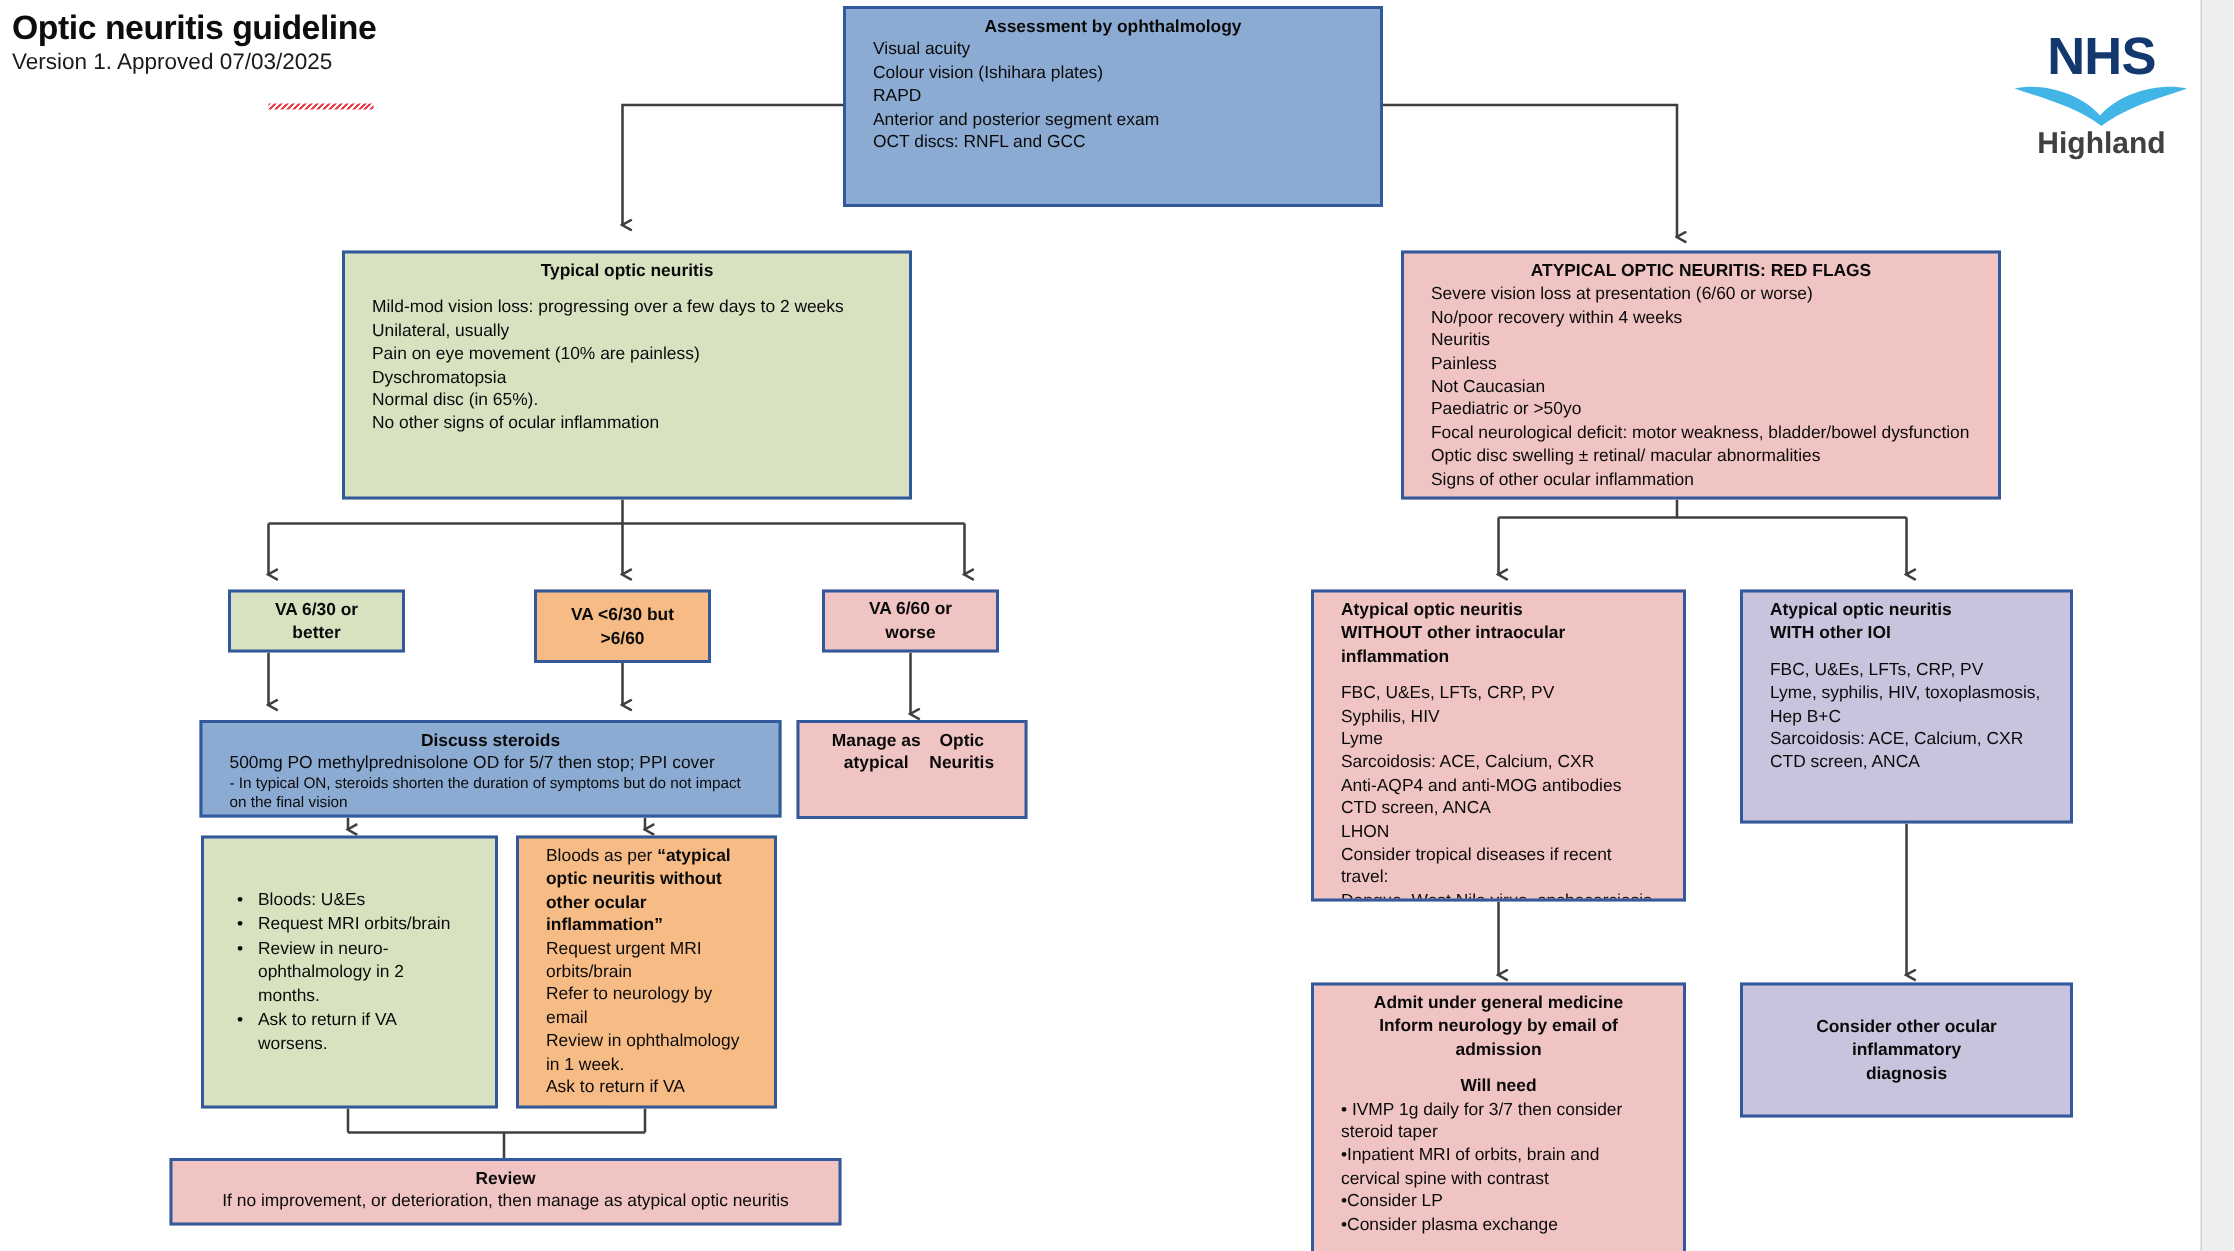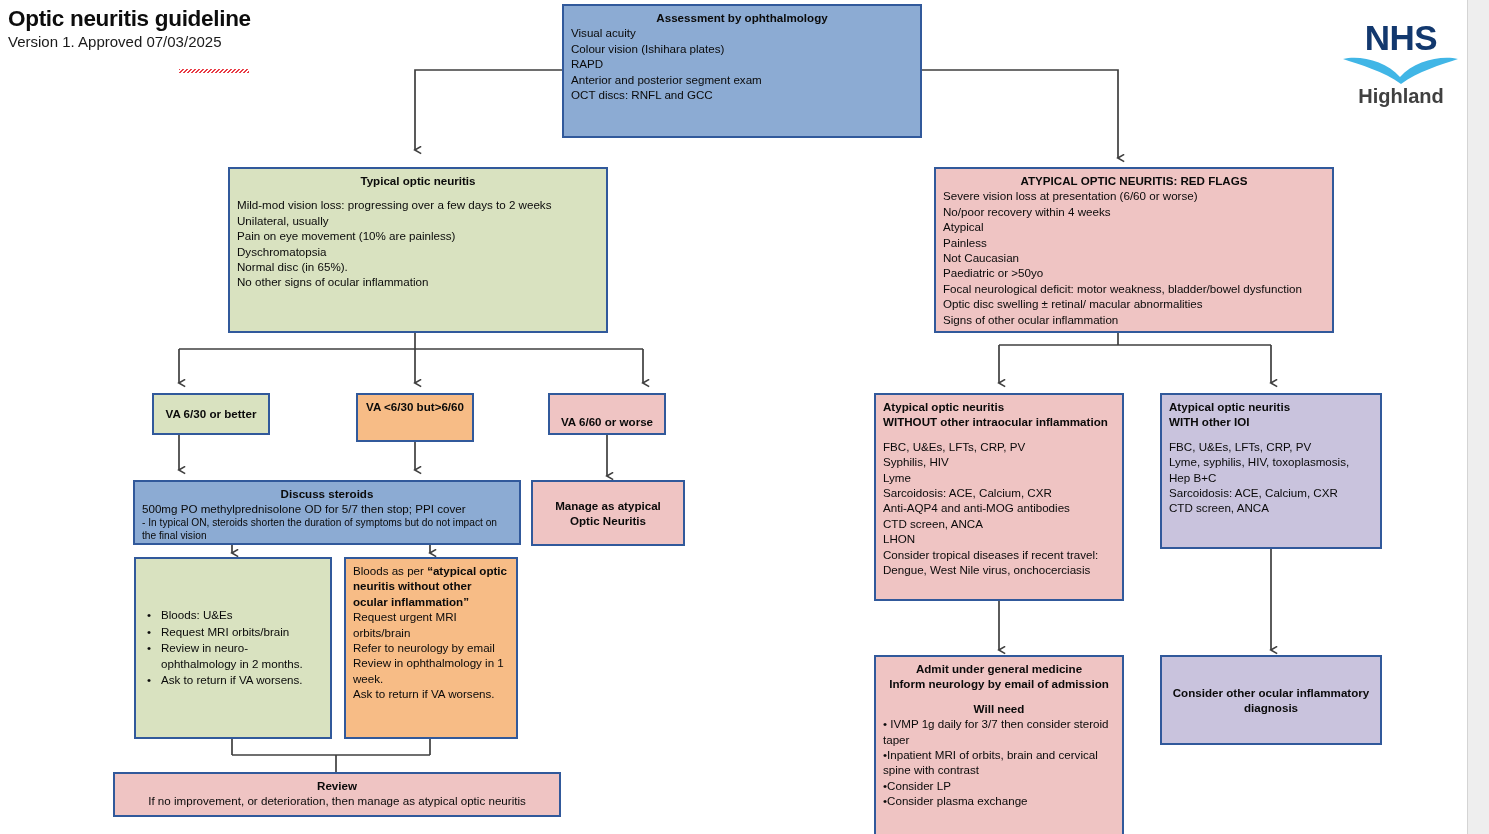--- a/index.html
+++ b/index.html
@@ -29,21 +29,21 @@
   #nhs-swoosh { width: 118px; height: 30px; display: block; }
   #nhs-sub { font-size: 20px; font-weight: bold; color: #404040; text-align: center; line-height: 1.1; }
 
   
   .node {
     position: absolute;
     border: 2px solid #31599b;
     color: #0a0a0a;
     font-size: 11.6px;
     line-height: 1.33;
-    padding: 4px 7px;
+    padding: 4px 18px;
     overflow: hidden;
   }
   .node .hd { font-weight: bold; text-align: center; display: block; }
   .node .ln { display: block; white-space: pre-wrap; }
   .node.blue  { background: #8cabd3; }
   .node.green { background: #d9e2c0; }
   .node.pink  { background: #efc4c3; }
   .node.orange{ background: #f7bc86; }
   .node.purple{ background: #c9c3dd; }
   .node.center { text-align: center; }
@@ -142,49 +142,49 @@
     <span class="ln">Pain on eye movement (10% are painless)</span>
     <span class="ln">Dyschromatopsia</span>
     <span class="ln">Normal disc (in 65%).</span>
     <span class="ln">No other signs of ocular inflammation</span>
   </div>
 
   <div class="node pink" style="left:934px; top:167px; width:400px; height:166px;">
     <span class="hd">ATYPICAL OPTIC NEURITIS: RED FLAGS</span>
     <span class="ln">Severe vision loss at presentation (6/60 or worse)</span>
     <span class="ln">No/poor recovery within 4 weeks</span>
-    <span class="ln">Atypical</span>
+    <span class="ln">Neuritis</span>
     <span class="ln">Painless</span>
     <span class="ln">Not Caucasian</span>
     <span class="ln">Paediatric or &gt;50yo</span>
     <span class="ln">Focal neurological deficit: motor weakness, bladder/bowel dysfunction</span>
     <span class="ln">Optic disc swelling ± retinal/ macular abnormalities</span>
     <span class="ln">Signs of other ocular inflammation</span>
   </div>
 
   <div class="node green center" style="left:152px; top:393px; width:118px; height:42px; display:flex; flex-direction:column; justify-content:center;">
     <span class="hd">VA 6/30 or better</span>
   </div>
 
-  <div class="node orange center" style="left:356px; top:393px; width:118px; height:49px; display:flex; flex-direction:row; justify-content:center;">
+  <div class="node orange center" style="left:356px; top:393px; width:118px; height:49px; display:flex; flex-direction:column; justify-content:center;">
     <span class="hd">VA &lt;6/30 but</span>
     <span class="hd">&gt;6/60</span>
   </div>
 
   <div class="node pink center" style="left:548px; top:393px; width:118px; height:42px; display:flex; flex-direction:column; justify-content:flex-end;">
     <span class="hd">VA 6/60 or worse</span>
   </div>
 
   <div class="node blue" style="left:133px; top:480px; width:388px; height:65px;">
     <span class="hd">Discuss steroids</span>
     <span class="ln" style="text-align:left;">500mg PO methylprednisolone OD for 5/7 then stop; PPI cover</span>
     <span class="ln" style="font-size:10.2px; line-height:1.25;">- In typical ON, steroids shorten the duration of symptoms but do not impact on the final vision</span>
   </div>
 
-  <div class="node pink center" style="left:531px; top:480px; width:154px; height:66px; display:flex; flex-direction:column; justify-content:center;">
+  <div class="node pink center" style="left:531px; top:480px; width:154px; height:66px; display:flex; flex-direction:row; justify-content:center;">
     <span class="hd">Manage as atypical</span>
     <span class="hd">Optic Neuritis</span>
   </div>
 
   <div class="node green" style="left:134px; top:557px; width:198px; height:182px; display:flex; flex-direction:column; justify-content:center;">
     <ul class="bl">
       <li>Bloods: U&amp;Es</li>
       <li>Request MRI orbits/brain</li>
       <li>Review in neuro-ophthalmology in 2 months.</li>
       <li>Ask to return if VA worsens.</li>

